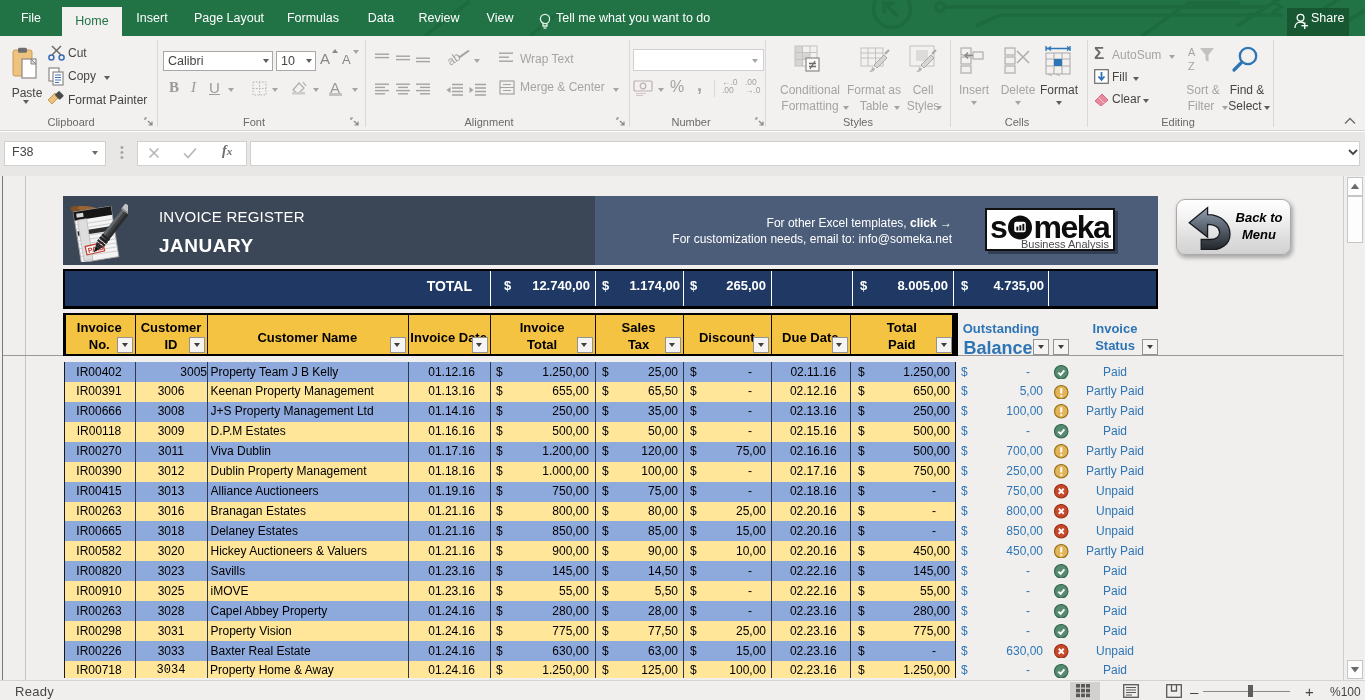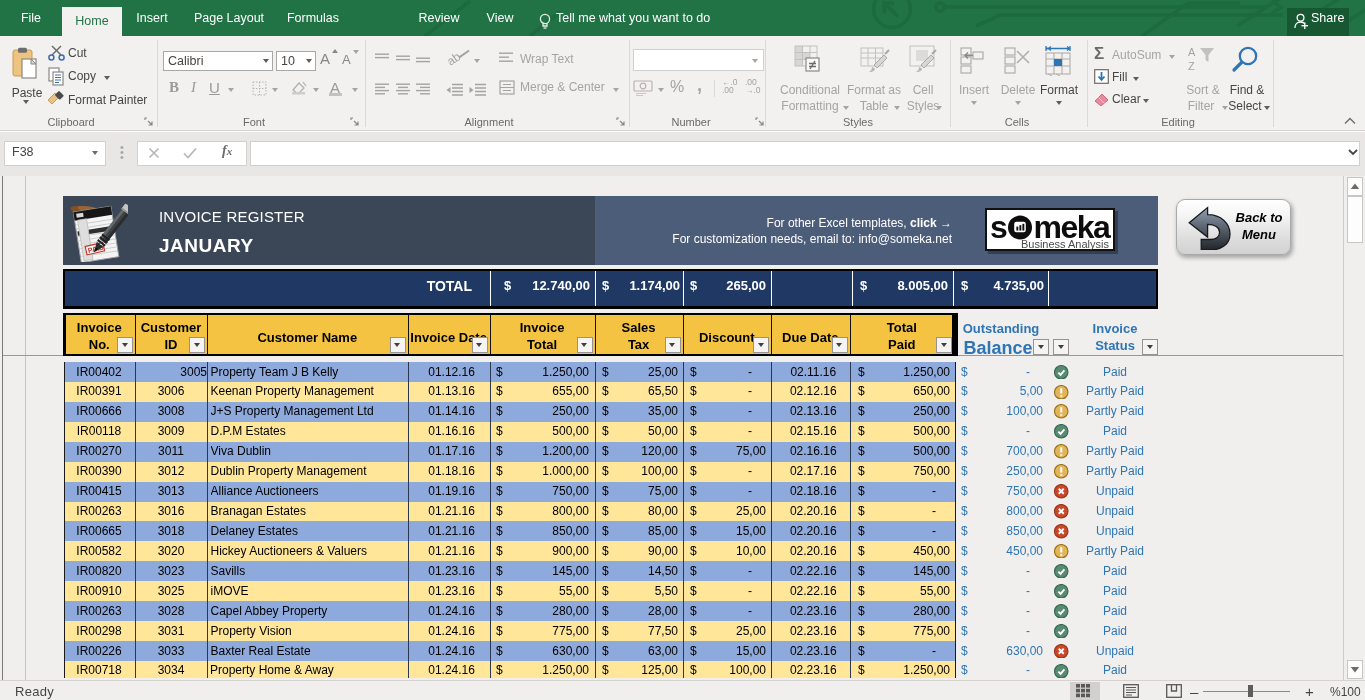--- a/index.html
+++ b/index.html
@@ -43,20 +43,21 @@
 <path d="M1305,20 L1360,-14"></path>
 <path d="M1330,32 L1365,10"></path>
 <path d="M530,36 L560,12"></path>
 <path d="M425,36 L470,1"></path>
 </g>
 </svg>
 <div class="tab" style="left:-24px;width:110px;">File</div>
 <div class="tab" style="left:97px;width:110px;">Insert</div>
 <div class="tab" style="left:174px;width:110px;">Page Layout</div>
 <div class="tab" style="left:258px;width:110px;">Formulas</div>
+<div class="tab" style="left:326px;width:110px;">Data</div>
 <div class="tab" style="left:384px;width:110px;">Review</div>
 <div class="tab" style="left:445px;width:110px;">View</div>
 <div id="hometab">Home</div>
 <svg class="abs" style="left:538px;top:13px" width="14" height="17" viewBox="0 0 14 17">
 <g stroke="#e8f0ea" stroke-width="1.3" fill="none">
 <circle cx="7" cy="6" r="4.6"></circle>
         <path d="M5,10.5 L5,13 L9,13 L9,10.5"></path>
         <path d="M5.5,15 L8.5,15"></path>
 </g>
     </svg>
@@ -950,21 +951,21 @@
 <div class="abs" style="left:65px;top:484.95px;width:889.5px;height:17.05000000000001px;background:#ffe699;"></div>
 <div class="abs" style="left:135px;top:484.95px;width:1.2px;height:17.05000000000001px;background:#2a3950;"></div>
 <div class="abs" style="left:207px;top:484.95px;width:1.2px;height:17.05000000000001px;background:#2a3950;"></div>
 <div class="abs" style="left:407.6px;top:484.95px;width:1.2px;height:17.05000000000001px;background:#2a3950;"></div>
 <div class="abs" style="left:489.7px;top:484.95px;width:1.2px;height:17.05000000000001px;background:#2a3950;"></div>
 <div class="abs" style="left:594.6px;top:484.95px;width:1.2px;height:17.05000000000001px;background:#2a3950;"></div>
 <div class="abs" style="left:682.6px;top:484.95px;width:1.2px;height:17.05000000000001px;background:#2a3950;"></div>
 <div class="abs" style="left:771px;top:484.95px;width:1.2px;height:17.05000000000001px;background:#2a3950;"></div>
 <div class="abs" style="left:849.6px;top:484.95px;width:1.2px;height:17.05000000000001px;background:#2a3950;"></div>
 <div class="cell" style="left:63px;top:487.45px;width:72px;text-align:center;">IR00718</div>
-<div class="cell" style="left:135px;top:487.45px;width:72px;text-align:center;">3034</div>
+<div class="cell" style="left:135px;top:487.45px;width:72px;text-align:center;font-family:Liberation Mono, monospace;">3034</div>
 <div class="cell" style="left:210px;top:487.45px;width:195px;">Property Home &amp; Away</div>
 <div class="cell" style="left:410.6px;top:487.45px;width:82px;text-align:center;">01.24.16</div>
 <div class="cell" style="left:496px;top:487.45px;">$</div>
 <div class="cell" style="left:500px;top:487.45px;width:89px;text-align:right;">1.250,00</div>
 <div class="cell" style="left:602px;top:487.45px;">$</div>
 <div class="cell" style="left:598px;top:487.45px;width:80px;text-align:right;">125,00</div>
 <div class="cell" style="left:690px;top:487.45px;">$</div>
 <div class="cell" style="left:686px;top:487.45px;width:80px;text-align:right;">100,00</div>
 <div class="cell" style="left:774px;top:487.45px;width:78.6px;text-align:center;">02.23.16</div>
 <div class="cell" style="left:858px;top:487.45px;">$</div>

